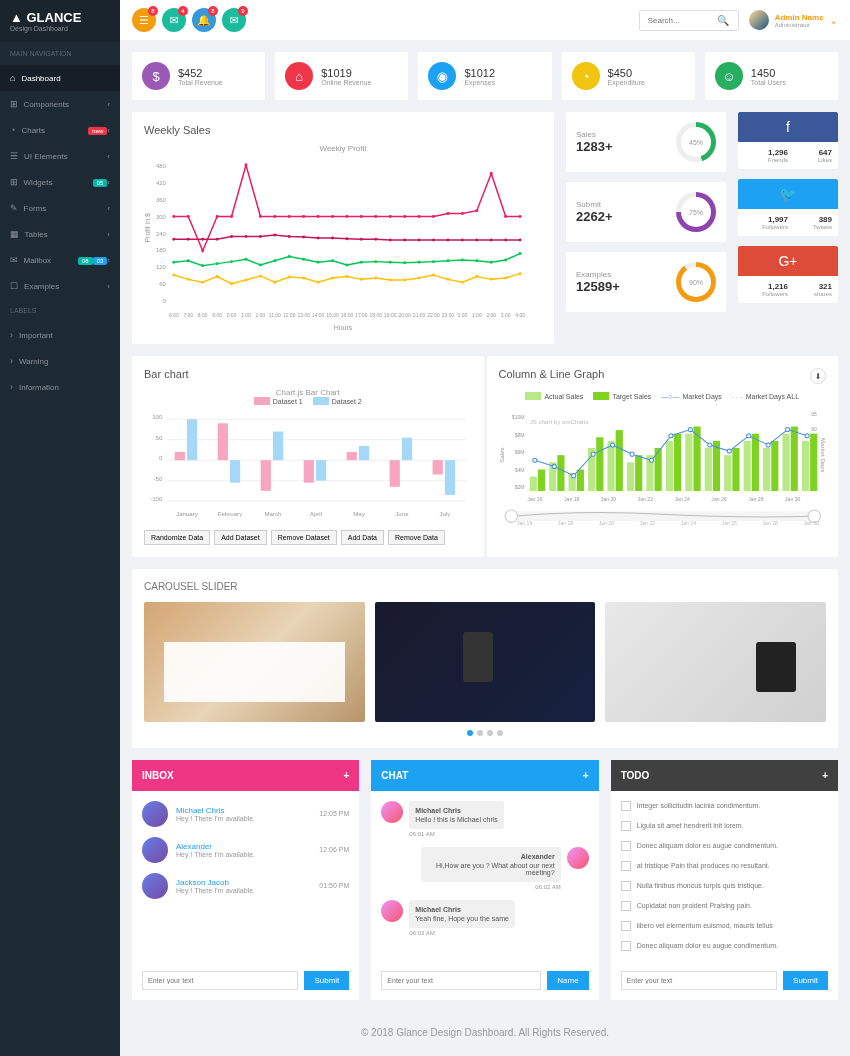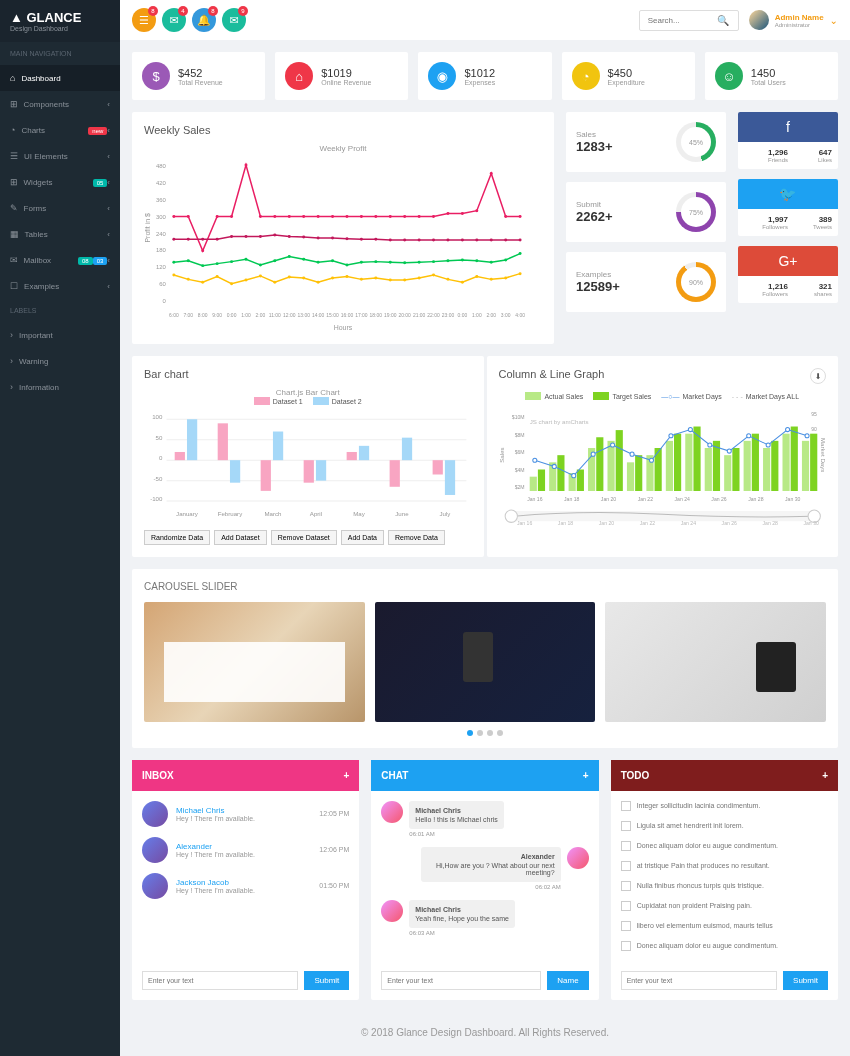--- a/index.html
+++ b/index.html
@@ -690,21 +690,21 @@
                   <div class="chat-time">06:03 AM</div>
                 </div>
               </div>
             </div>
           <div class="panel-foot">
             <input placeholder="Enter your text" style="">
             <button>Name</button>
           </div>
         </div>
         <div class="panel">
-          <div class="panel-head" style="background:#7f1d1d">
+          <div class="panel-head" style="background:#404040">
               <span>TODO</span>
               <span>+</span>
             </div>
           <div class="panel-body" id="todo-body">
               <div class="todo-item">
                 <div class="todo-check"></div>
                 <span>Integer sollicitudin lacinia condimentum.</span>
               </div>
               <div class="todo-item">
                 <div class="todo-check"></div>

